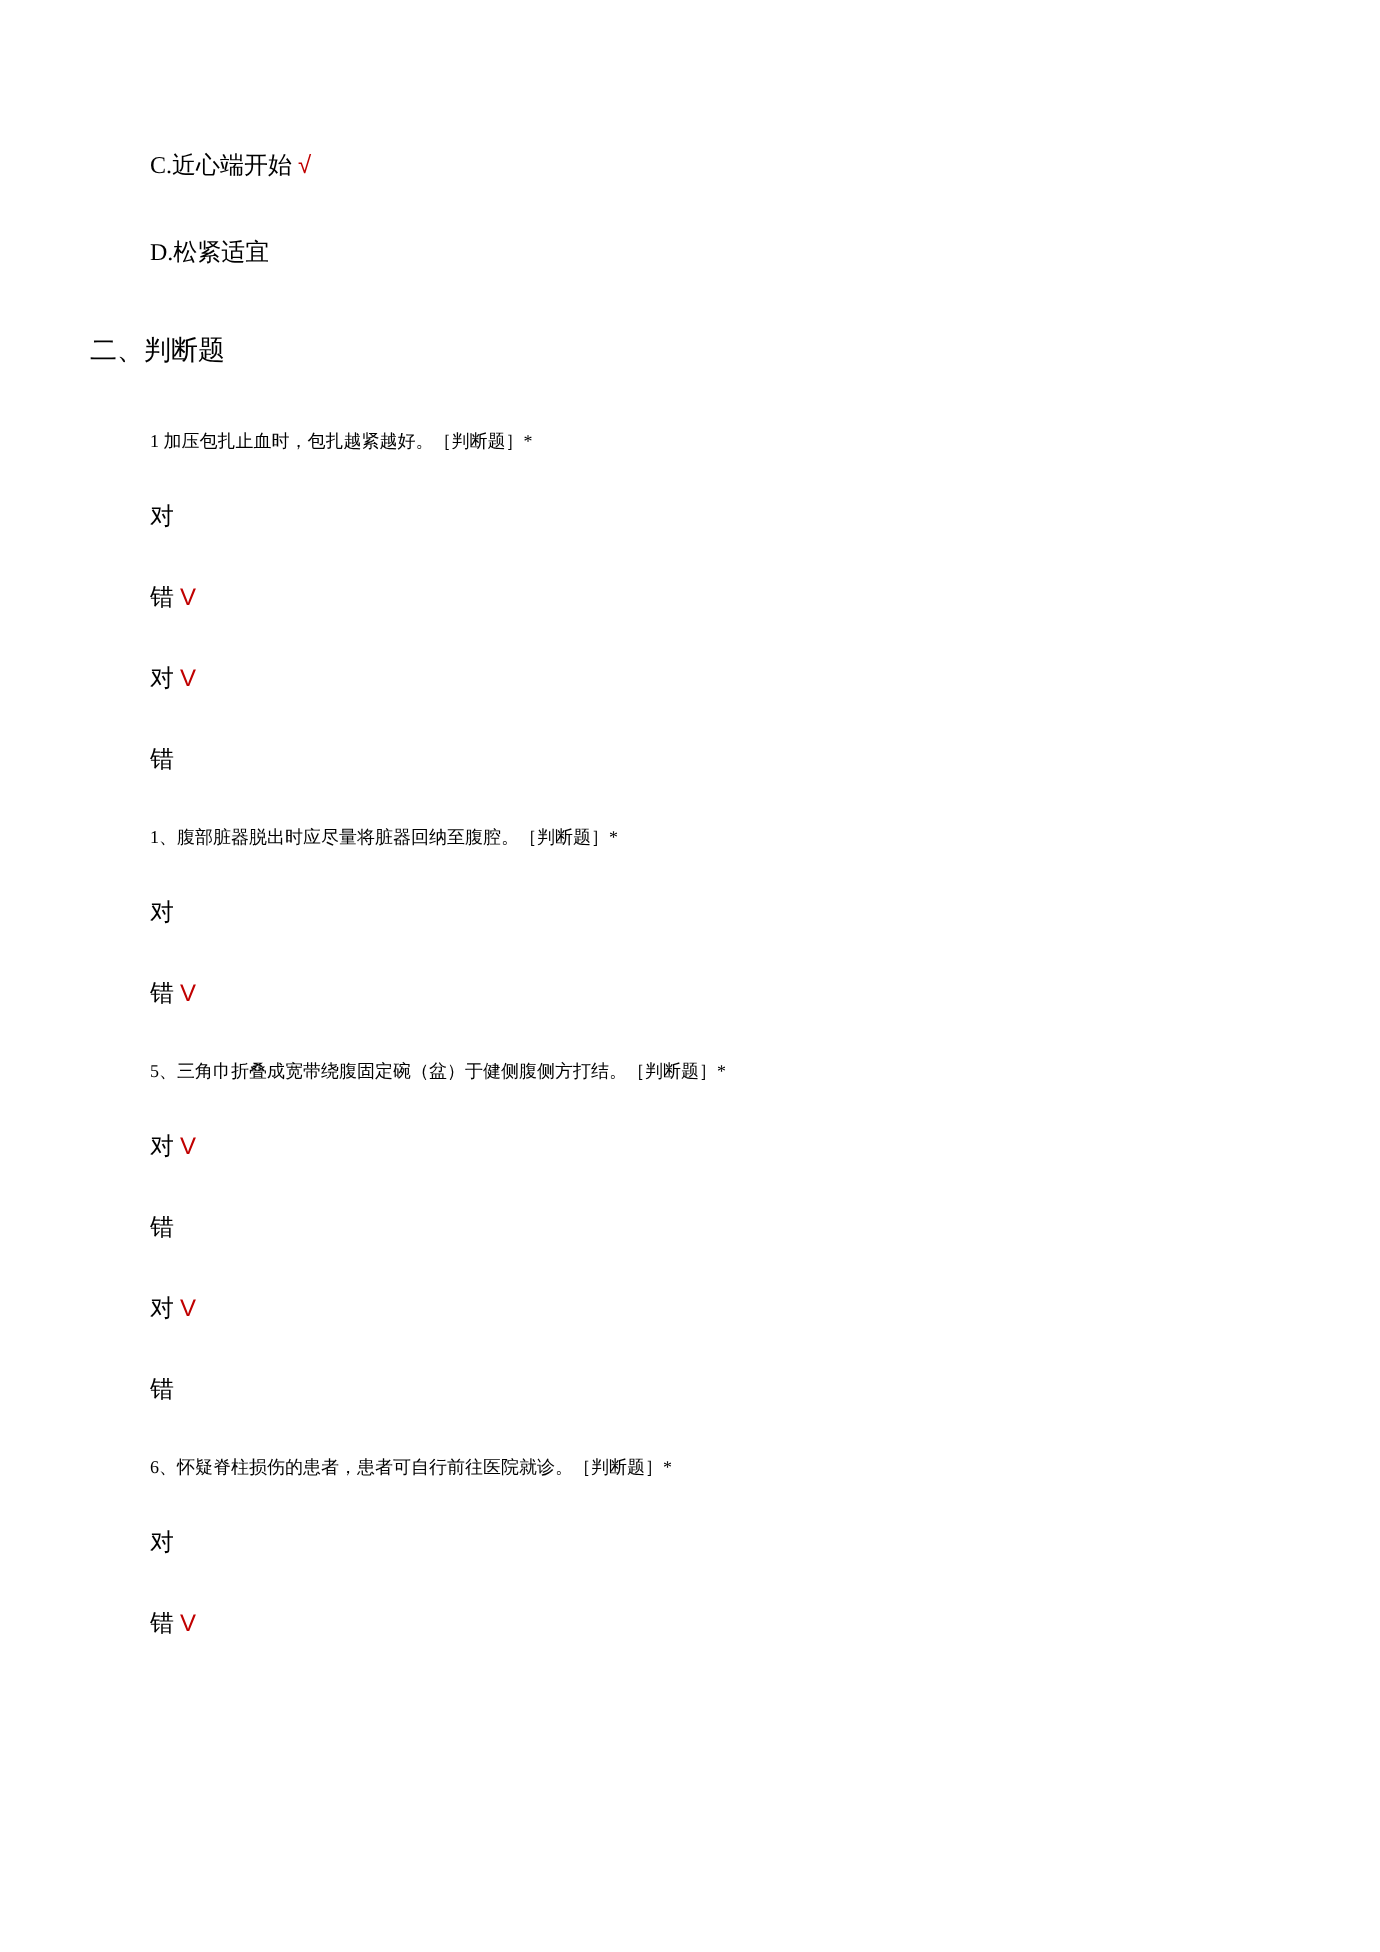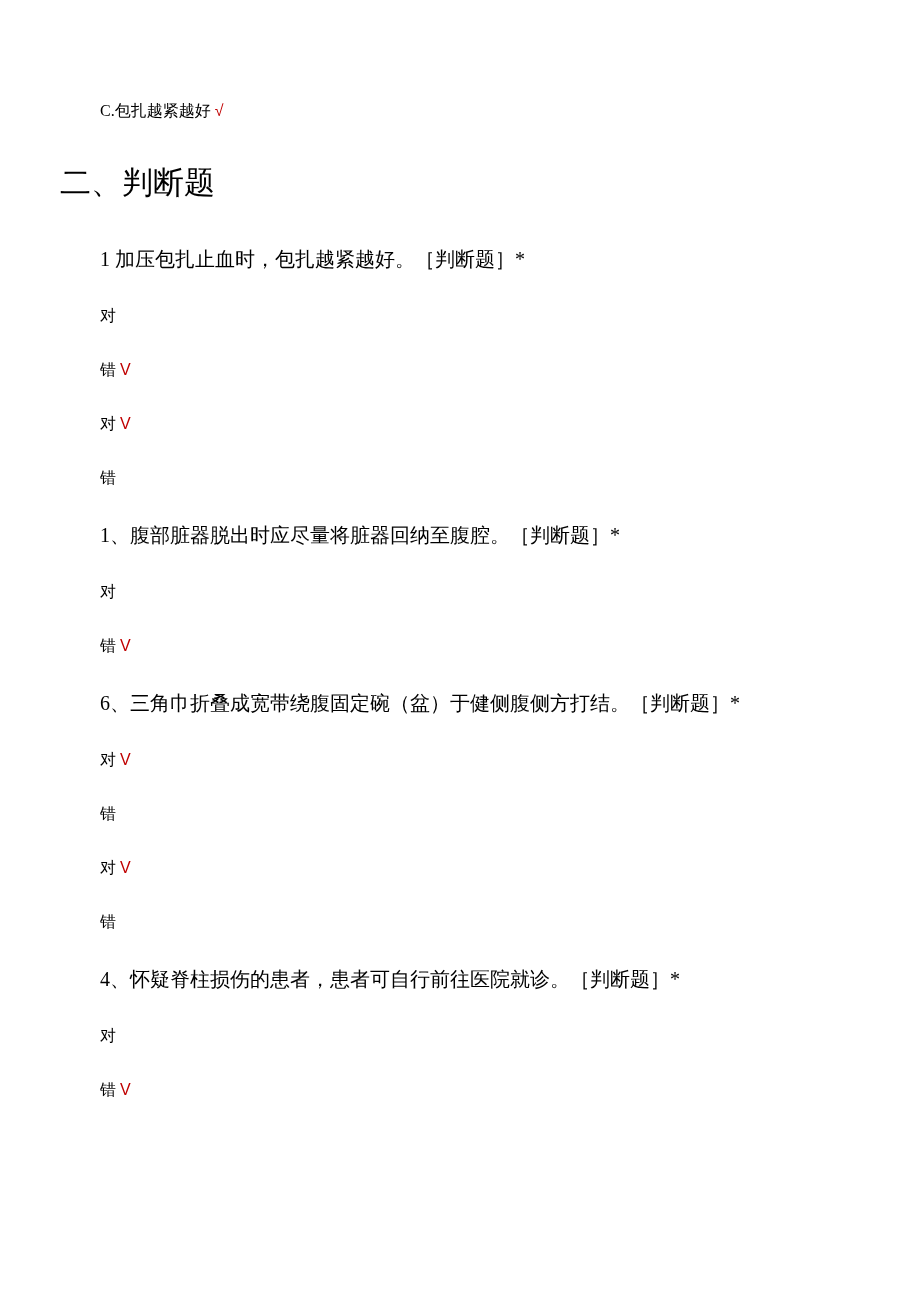--- a/index.html
+++ b/index.html
@@ -16,49 +16,52 @@
   .option-line {
     font-size: 16px;
     line-height: 1.4;
     margin-bottom: 36px;
   }
   .check {
     color: #c00000;
     font-family: Arial, sans-serif;
   }
   .section-heading {
-    font-size: 31px;
+    font-size: 18px;
     font-weight: normal;
     margin: 40px 0 40px -40px;
   }
   .q-block {
     margin-top: 30px;
     margin-bottom: 10px;
   }
   .q-text {
-    font-size: 20px;
+    font-size: 12px;
     line-height: 1.5;
     margin-bottom: 30px;
   }
   .ans-line {
     font-size: 16px;
     line-height: 1.5;
     margin-bottom: 30px;
   }
 </style>
 </head>
 <body>
 
 <div class="page">
 
   <div class="option-line">
-    <span>C.包扎越紧越好</span>
+    <span>C.近心端开始</span>
     <span class="check">√</span>
   </div>
 
+  <div class="option-line">
+    <span>D.松紧适宜</span>
+  </div>
 
   <div class="section-heading">二、判断题</div>
 
   <div class="q-block">
     <div class="q-text">1 加压包扎止血时，包扎越紧越好。［判断题］*</div>
     <div class="ans-line">
       <span>对</span>
       <span class="check"></span>
     </div>
     <div class="ans-line">
@@ -84,21 +87,21 @@
       <span>对</span>
       <span class="check"></span>
     </div>
     <div class="ans-line">
       <span>错</span>
       <span class="check">V</span>
     </div>
   </div>
 
   <div class="q-block">
-    <div class="q-text">6、三角巾折叠成宽带绕腹固定碗（盆）于健侧腹侧方打结。［判断题］*</div>
+    <div class="q-text">5、三角巾折叠成宽带绕腹固定碗（盆）于健侧腹侧方打结。［判断题］*</div>
     <div class="ans-line">
       <span>对</span>
       <span class="check">V</span>
     </div>
     <div class="ans-line">
       <span>错</span>
       <span class="check"></span>
     </div>
   </div>
 
@@ -107,21 +110,21 @@
       <span>对</span>
       <span class="check">V</span>
     </div>
     <div class="ans-line">
       <span>错</span>
       <span class="check"></span>
     </div>
   </div>
 
   <div class="q-block">
-    <div class="q-text">4、怀疑脊柱损伤的患者，患者可自行前往医院就诊。［判断题］*</div>
+    <div class="q-text">6、怀疑脊柱损伤的患者，患者可自行前往医院就诊。［判断题］*</div>
     <div class="ans-line">
       <span>对</span>
       <span class="check"></span>
     </div>
     <div class="ans-line">
       <span>错</span>
       <span class="check">V</span>
     </div>
   </div>
 

